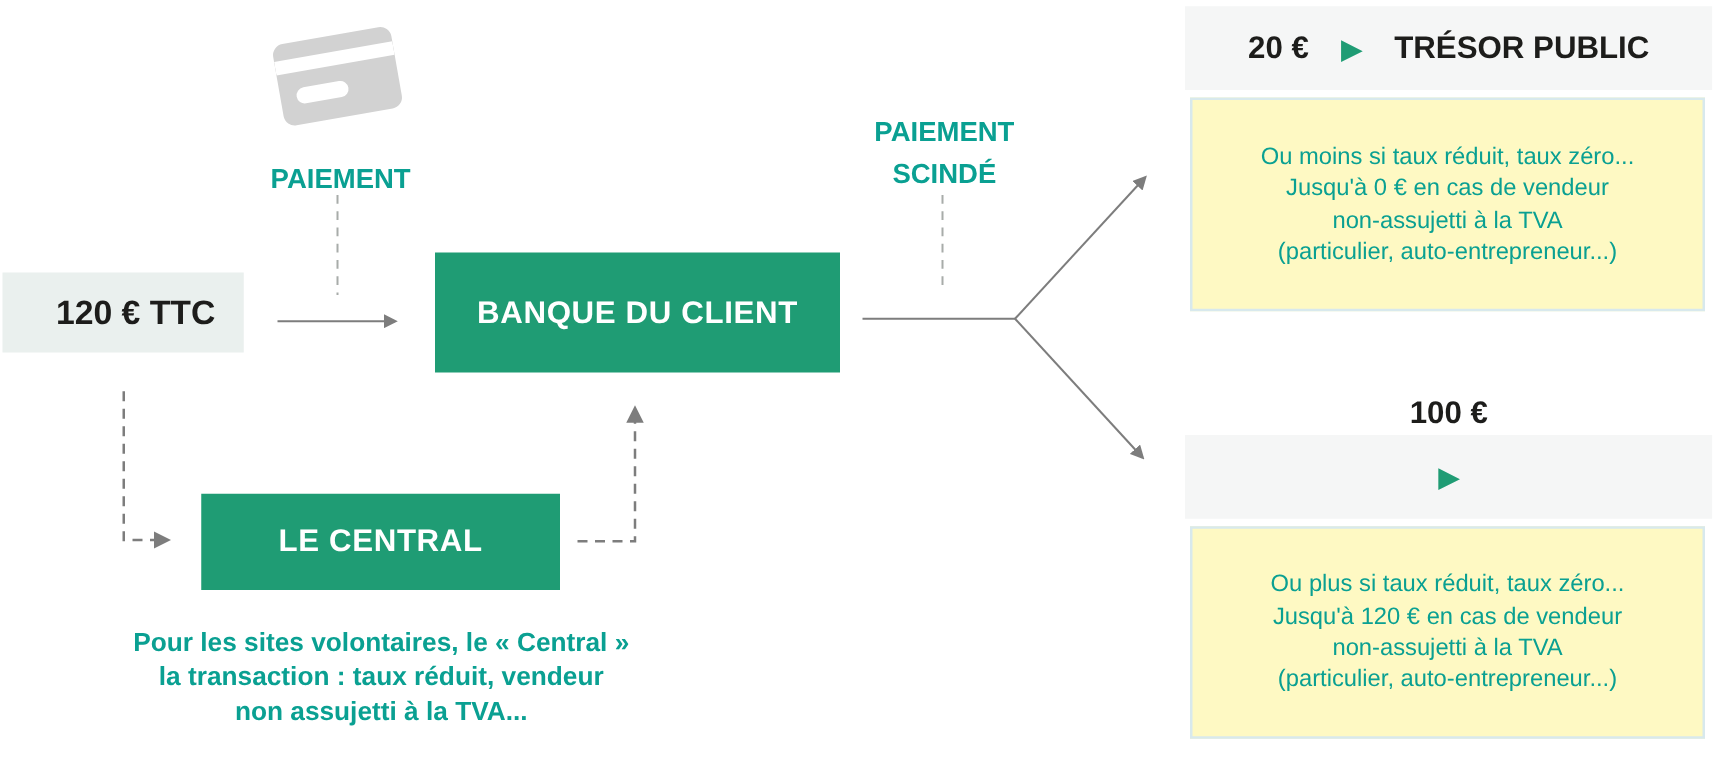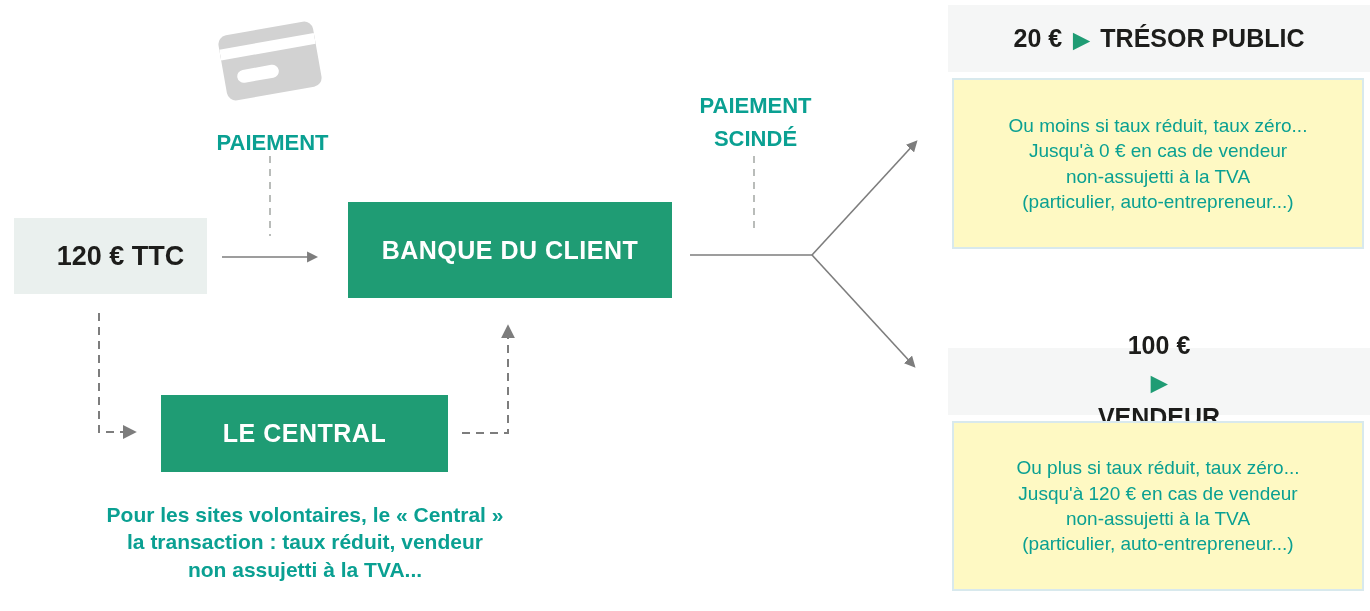--- a/index.html
+++ b/index.html
@@ -27,28 +27,28 @@
   .card{position:absolute;left:10px;top:20px;width:96px;height:66px;background:var(--card-gray);
         border-radius:9px;transform:rotate(-10deg);overflow:hidden;}
   .card-stripe{position:absolute;left:0;top:13px;width:100%;height:11px;background:#fff;}
   .card-pill{position:absolute;left:13px;top:37px;width:42px;height:13px;background:#fff;border-radius:7px;}
 
   .teal-label{position:absolute;text-align:center;font-weight:bold;color:var(--teal);margin-top:12px;}
   .payment-label{left:200px;top:118px;width:145px;font-size:22px;}
   .split-label{left:688px;top:77px;width:135px;font-size:22px;line-height:1.5;}
 
   .node{position:absolute;display:flex;align-items:center;justify-content:center;font-weight:bold;}
-  .amount-box{left:14px;top:218px;width:193px;height:76px;background:var(--amount-bg);
+  .amount-box{left:2px;top:218px;width:193px;height:64px;background:var(--amount-bg);
               color:var(--dark);font-size:27px;padding-left:20px;}
   .green-box{background:var(--green);color:#ffffff;font-size:25px;letter-spacing:.5px;}
   .bank-box{left:348px;top:202px;width:324px;height:96px;}
   .central-box{left:161px;top:395px;width:287px;height:77px;}
 
   .panel-header{position:absolute;background:var(--header-bg);display:flex;align-items:center;
-                justify-content:center;gap:11px;font-size:25px;font-weight:bold;color:var(--dark);}
+                justify-content:center;gap:26px;font-size:25px;font-weight:bold;color:var(--dark);}
   .tr-header{left:948px;top:5px;width:422px;height:67px;}
   .br-header{left:948px;top:348px;width:422px;height:67px;flex-direction:column;}
   .tri{color:var(--green);font-size:21px;line-height:1;transform:translateY(1px);}
 
   .panel-body{position:absolute;background:#fef9c3;border:2px solid var(--panel-border);
               display:flex;flex-direction:column;align-items:center;justify-content:center;
               font-size:19px;color:var(--teal);line-height:1.33;text-align:center;}
   .tr-body{left:952px;top:78px;width:412px;height:171px;}
   .br-body{left:952px;top:421px;width:412px;height:170px;}
 

